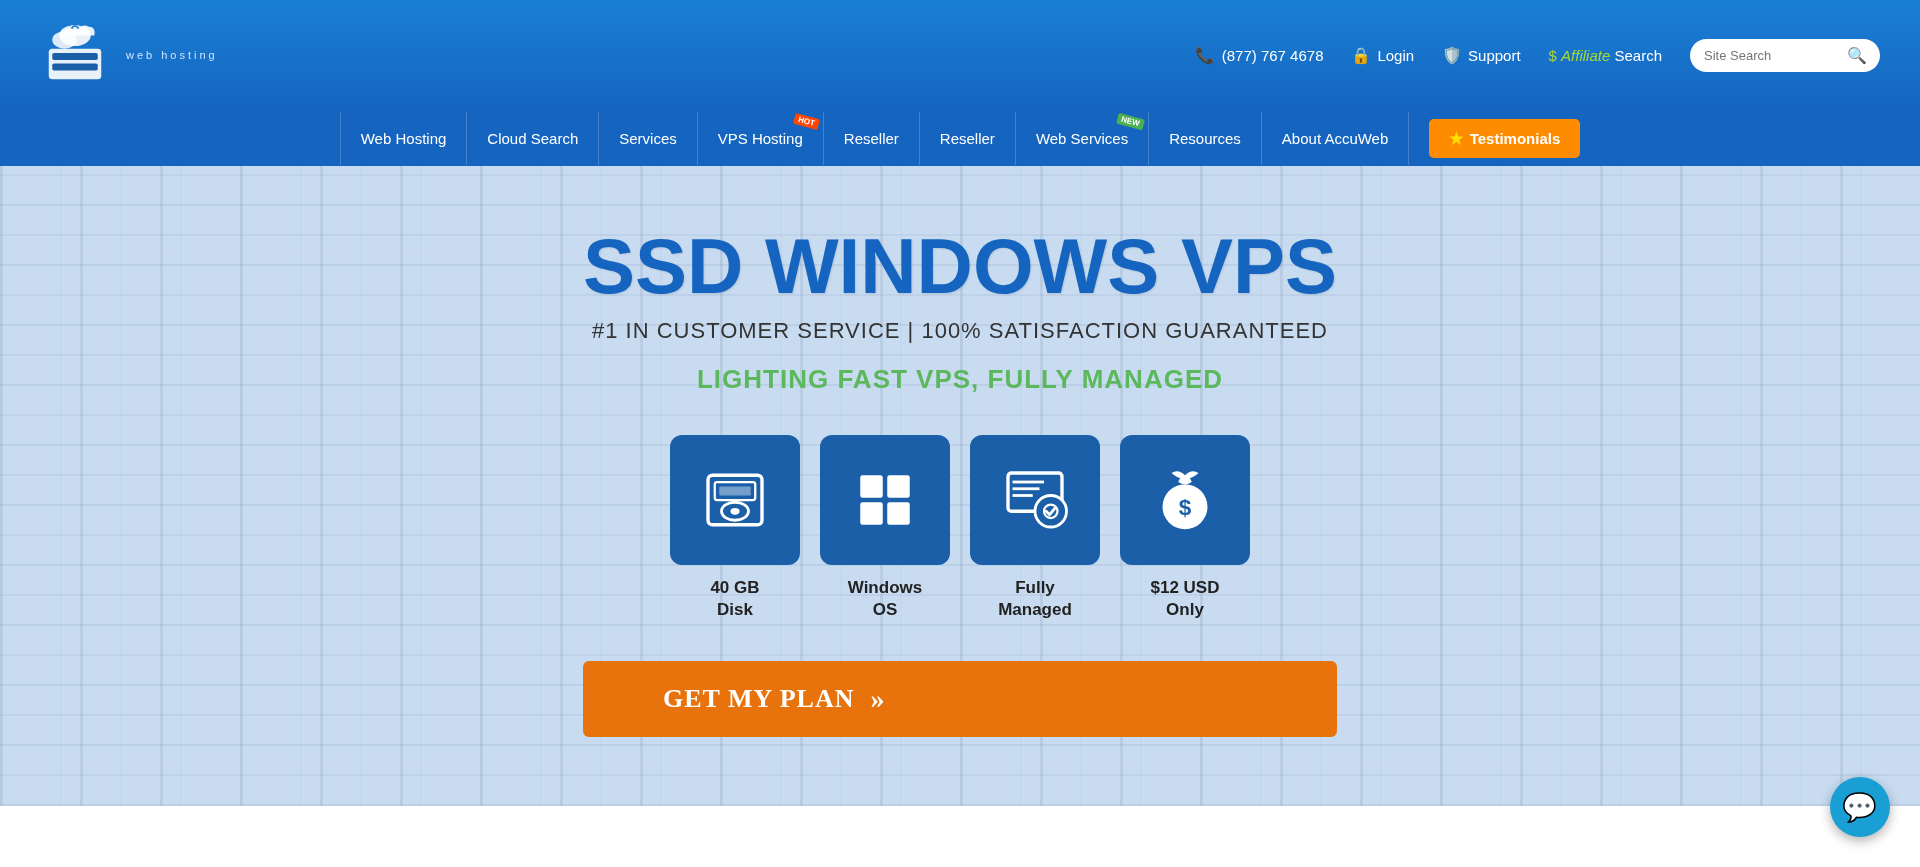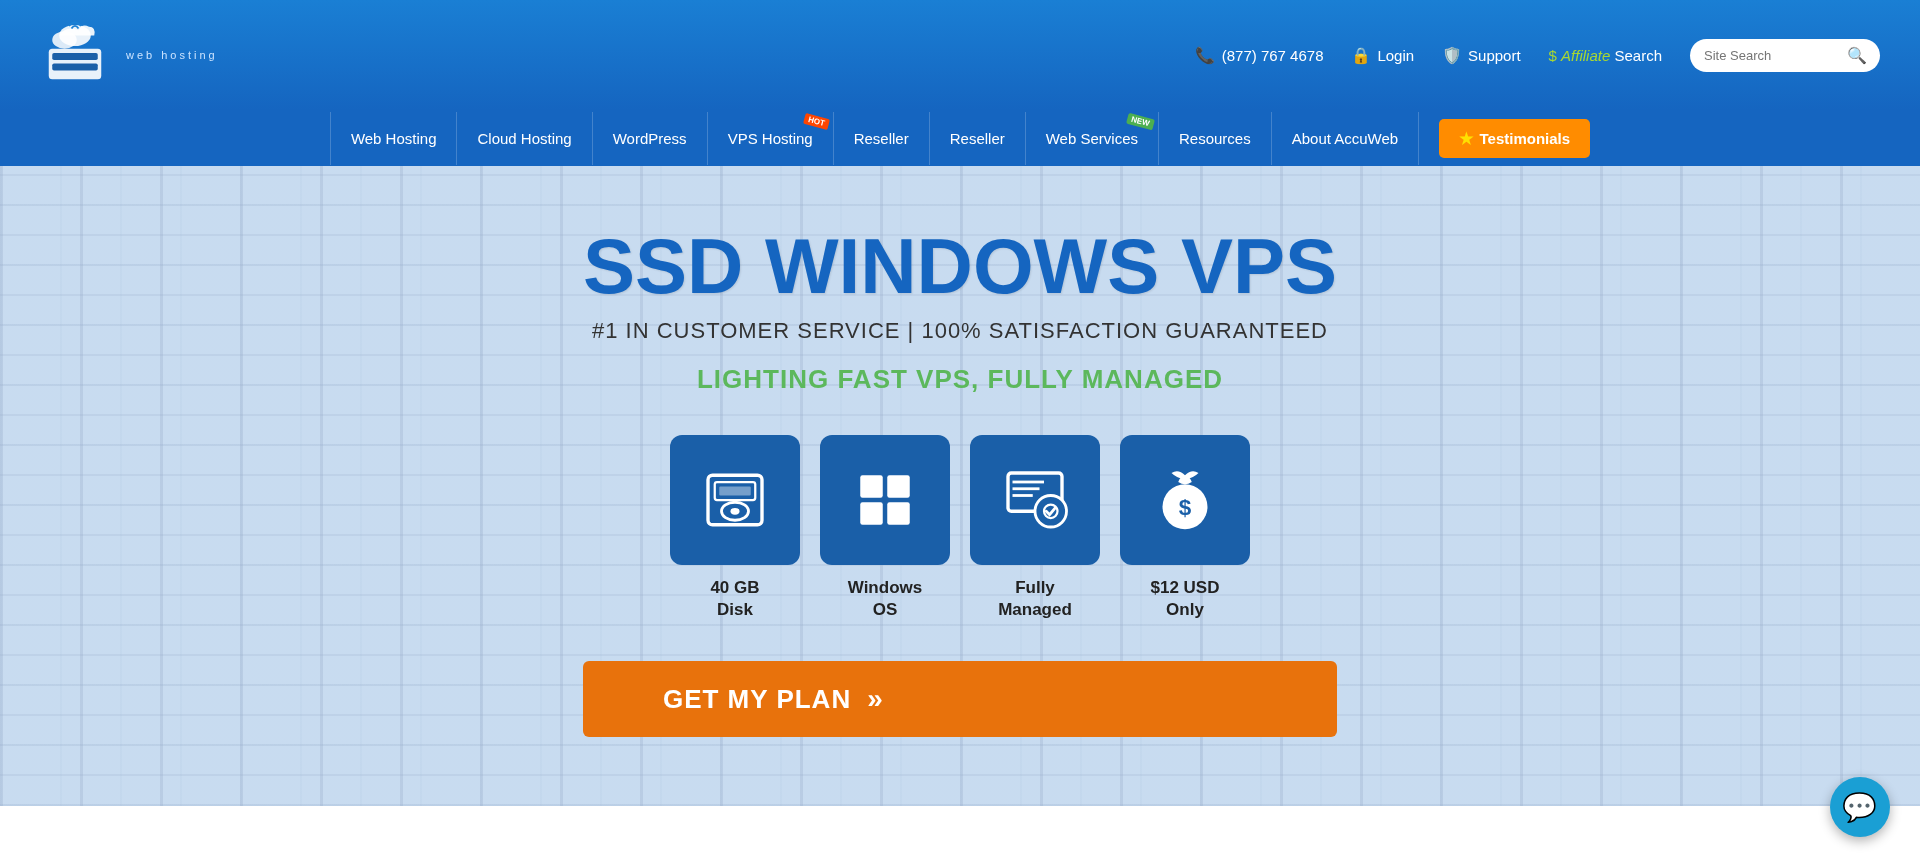--- a/index.html
+++ b/index.html
@@ -311,20 +311,21 @@
       font-weight: 800;
       padding: 22px 80px;
       border: none;
       border-radius: 6px;
       cursor: pointer;
       display: flex;
       align-items: center;
       gap: 16px;
       letter-spacing: 1px;
       text-decoration: none;
+      font-family: Liberation Serif, serif;
     }
 
     .cta-btn .arrows {
       font-size: 28px;
       font-weight: 900;
     }
 
     
     .chat-btn {
       position: fixed;
@@ -392,22 +393,22 @@
     </a>
     <div class="search-box">
       <input type="text" placeholder="Site Search" style="">
       <button class="search-btn">🔍</button>
     </div>
   </div>
 </div>
 
 <nav class="nav">
   <a href="#" class="nav-item">Web Hosting</a>
-  <a href="#" class="nav-item">Cloud Hosting</a>
-  <a href="#" class="nav-item">WordPress</a>
+  <a href="#" class="nav-item">Cloud Search</a>
+  <a href="#" class="nav-item">Services</a>
   <a href="#" class="nav-item" style="position:relative;">
     VPS Hosting
     <span class="nav-badge-hot">HOT</span>
   </a>
   <a href="#" class="nav-item">Reseller</a>
   <a href="#" class="nav-item">Reseller</a>
   <a href="#" class="nav-item" style="position:relative;">
     Web Services
     <span class="nav-badge-new">NEW</span>
   </a>

